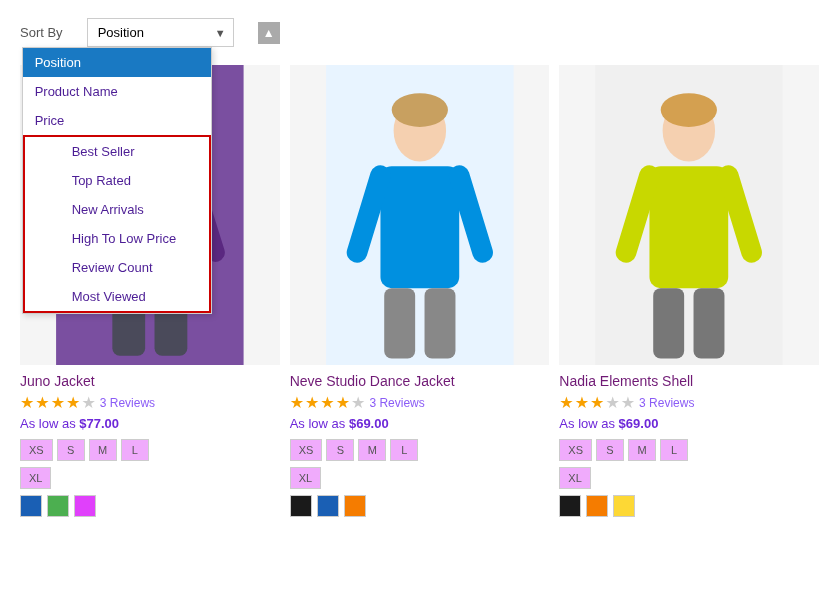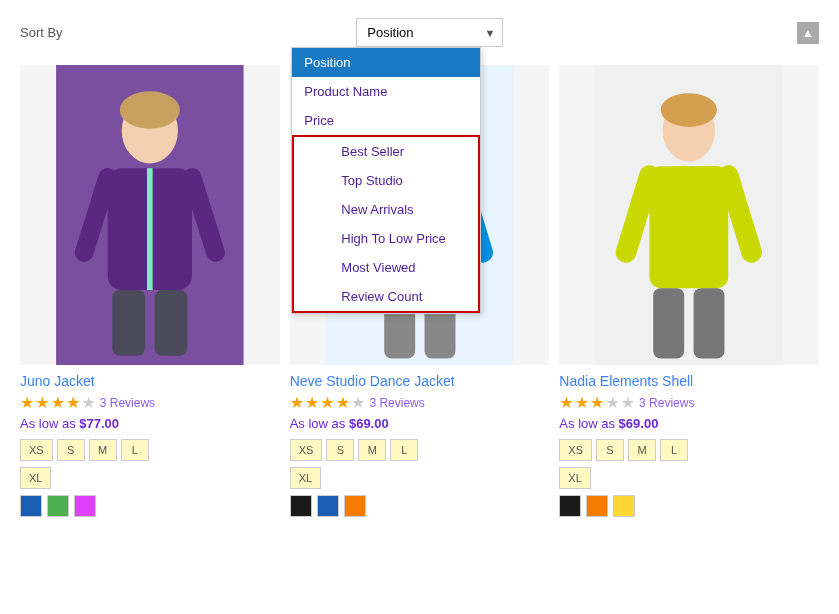--- a/index.html
+++ b/index.html
@@ -1,53 +1,53 @@
 <!DOCTYPE html>
 <html><head>
   <meta charset="utf-8">
   <style>
     * { box-sizing: border-box; margin: 0; padding: 0; }
     body { font-family: Arial, sans-serif; font-size: 13px; background: #fff; color: #333; width: 839px; min-height: 614px; overflow-x: hidden; }
 
     .page-container { padding: 10px 20px; position: relative; }
 
     
-    .sort-bar { display: flex; align-items: center; justify-content: space-between; padding: 8px 0; margin-bottom: 10px; gap: 24px; position: relative; }
+    .sort-bar { display: flex; align-items: center; justify-content: flex-start; padding: 8px 0; margin-bottom: 10px; gap: 24px; position: relative; }
     .sort-label { font-size: 13px; color: #555; }
     .sort-select-wrapper { position: relative; display: inline-block; border-radius: 11px; }
     .sort-select { appearance: none; border: 1px solid #ccc; padding: 6px 30px 6px 10px; font-size: 13px; background: #fff; cursor: pointer; min-width: 130px; }
     .sort-chevron { position: absolute; right: 8px; top: 50%; transform: translateY(-50%); pointer-events: none; font-size: 11px; color: #555; }
     .sort-up-arrow { width: 22px; height: 22px; background: #aaa; display: flex; align-items: center; justify-content: center; cursor: pointer; color: #fff; font-size: 12px; }
 
     
     .dropdown-menu { position: absolute; top: 100%; right: 22px; background: #fff; border: 1px solid #ccc; z-index: 100; min-width: 190px; box-shadow: 2px 2px 6px rgba(0,0,0,0.15); }
     .dropdown-item { padding: 7px 12px; cursor: pointer; font-size: 13px; color: #4c1d95; }
     .dropdown-item.active { background: #1979c3; color: #fff; }
 
     
     .products-grid { display: flex; gap: 10px; }
     .product-card { flex: 1; min-width: 0; }
     .product-image-container { width: 100%; height: 300px; overflow: hidden; background: #f5f5f5; display: flex; align-items: center; justify-content: center; }
 
     .product-name { font-size: 14px; color: #1979c3; margin: 8px 0 4px; font-weight: normal; }
-    .product-name a { color: #3b82f6; text-decoration: none; }
+    .product-name a { color: #701a75; text-decoration: none; }
 
     
     .stars-row { display: flex; align-items: center; gap: 4px; margin-bottom: 4px; }
     .stars { display: flex; gap: 1px; }
     .star { font-size: 16px; }
     .star.full { color: #f8a000; }
     .star.empty { color: #ccc; }
     .review-count { color: #8b5cf6; font-size: 12px; cursor: pointer; }
 
     .price-row { margin-bottom: 8px; font-size: 13px; color: #6d28d9; }
 
     
     .sizes-row { display: flex; flex-wrap: wrap; gap: 4px; margin-bottom: 6px; }
-    .size-btn { border: 1px solid #ccc; background: #fef9c3; padding: 4px 8px; font-size: 11px; cursor: pointer; color: #555; min-width: 28px; text-align: center; }
+    .size-btn { border: 1px solid #ccc; background: #f0abfc; padding: 4px 8px; font-size: 11px; cursor: pointer; color: #555; min-width: 28px; text-align: center; }
 
     
     .colors-row { display: flex; gap: 5px; margin-top: 6px; }
     .color-swatch { width: 22px; height: 22px; border: 1px solid #ccc; cursor: pointer; }
   </style>
 </head>
 <body>
 
 <div class="page-container">
 
@@ -67,25 +67,25 @@
         <option>Review Count</option>
       </select>
       <span class="sort-chevron">▼</span>
       
       <div class="dropdown-menu" id="sort-dropdown">
           <div class="dropdown-item active">Position</div>
           <div class="dropdown-item">Product Name</div>
           <div class="dropdown-item">Price</div>
           <div style="border: 2px solid rgb(204, 0, 0); position: relative; padding-left: 35px;">
             <div class="dropdown-item">Best Seller</div>
-            <div class="dropdown-item">Top Studio</div>
+            <div class="dropdown-item">Top Rated</div>
             <div class="dropdown-item">New Arrivals</div>
             <div class="dropdown-item">High To Low Price</div>
+            <div class="dropdown-item">Review Count</div>
             <div class="dropdown-item">Most Viewed</div>
-            <div class="dropdown-item">Review Count</div>
           </div>
         </div>
     </div>
     <div class="sort-up-arrow">
       <span>▲</span>
     </div>
   </div>
 
   <div class="products-grid" id="products-grid">
       <div class="product-card">

